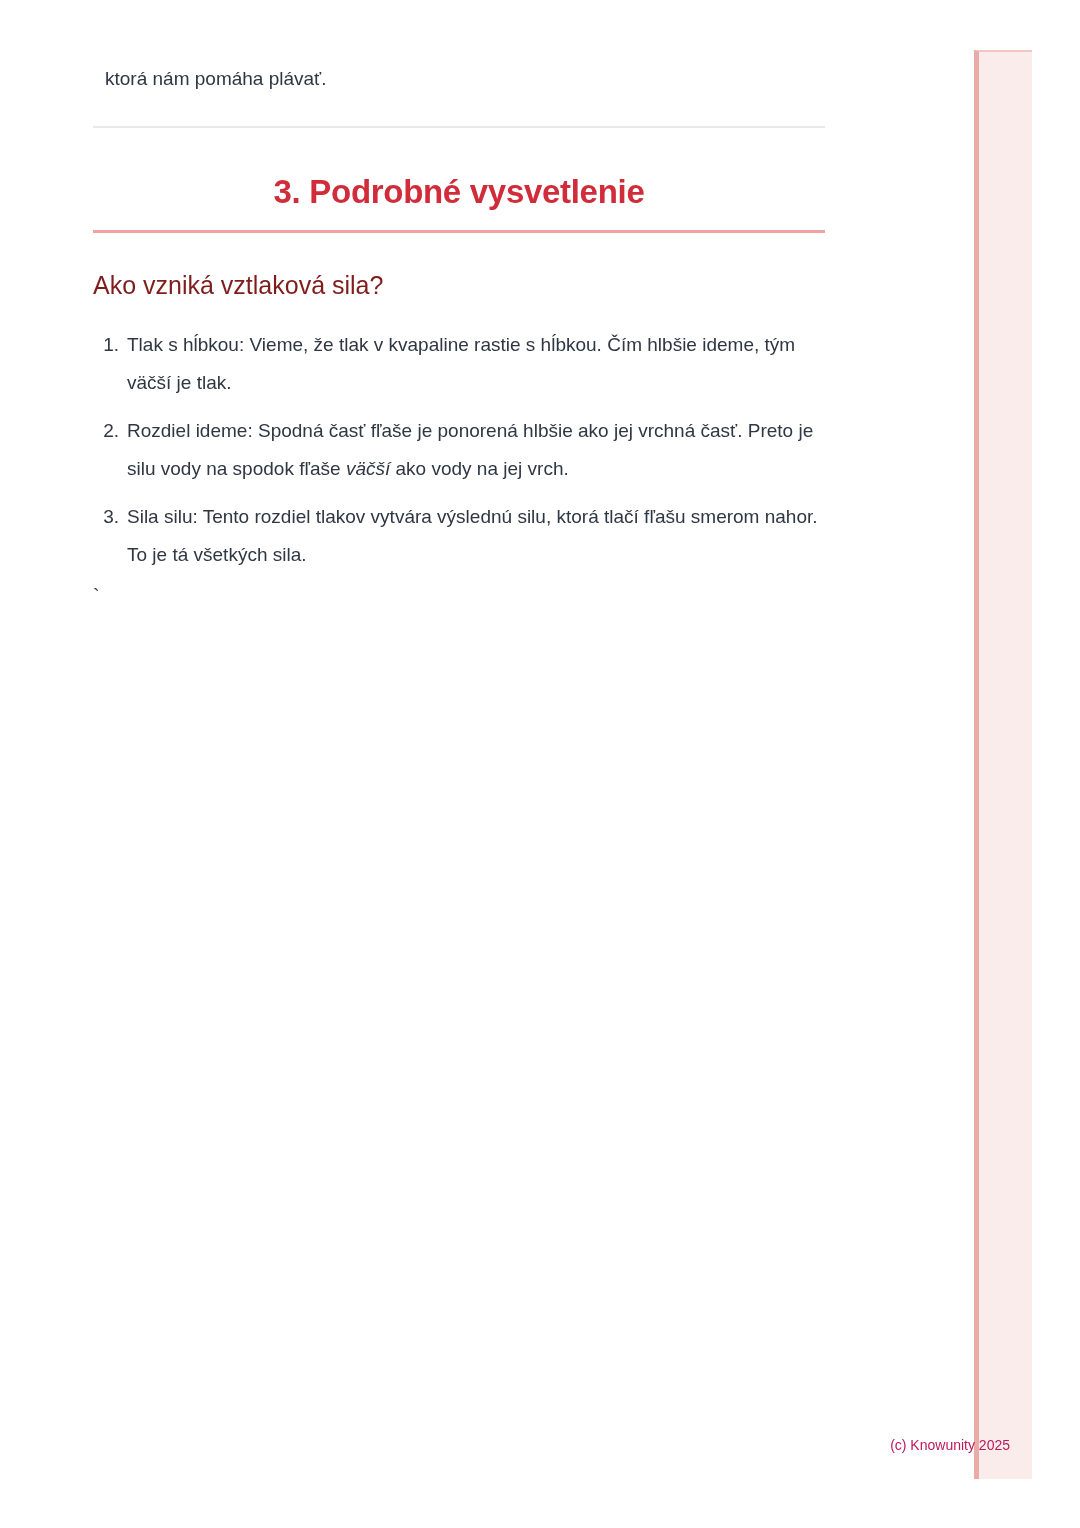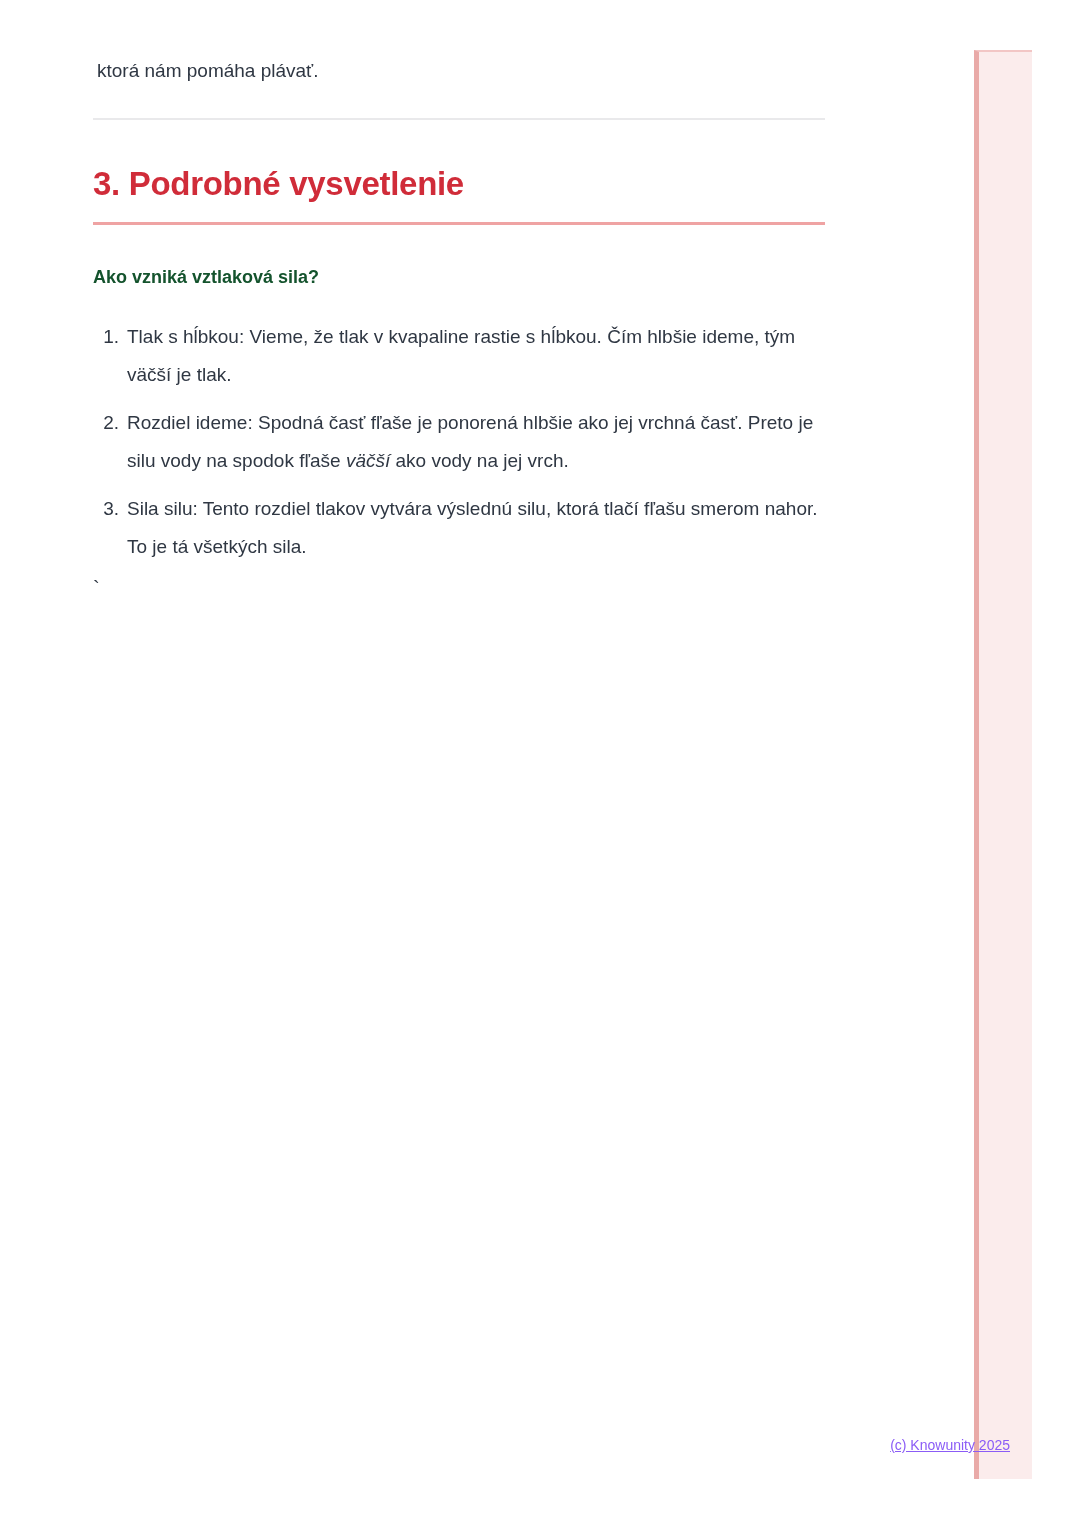--- a/index.html
+++ b/index.html
@@ -19,46 +19,47 @@
     border-left: 5px solid #e9aaa8;
     border-top: 2px solid #f2c6c5;
     box-sizing: border-box;
   }
   .content {
     position: absolute;
     left: 93px; top: 0;
     width: 732px;
   }
   .intro-tail {
-    margin: 4px;
+    margin: 12px;
     padding-top: 48px;
     font-size: 19px;
     line-height: 38px;
   }
   .divider {
     border: none;
     border-top: 2px solid #e9e9eb;
     margin: 28px 0 0 0;
   }
   h1.section-heading {
     margin: 44px 0 0 0;
     font-size: 33px;
     line-height: 40px;
     font-weight: 700;
     letter-spacing: -0.3px;
     color: #d02c39;
     padding-bottom: 18px;
     border-bottom: 3px solid #efa3a3;
+    text-align: center;
   }
   h2.subsection-heading {
     margin: 36px 0 0 0;
-    font-size: 18px;
+    font-size: 25px;
     line-height: 32px;
-    font-weight: 700;
-    color: #14532d;
+    font-weight: 400;
+    color: #7f1d1d;
   }
   p.body-paragraph {
     margin: 20px 0 0 0;
     font-size: 19px;
     line-height: 38px;
   }
   ol.numbered-list {
     list-style: none;
     margin: 25px 0 0 0;
     padding: 0;
@@ -82,23 +83,22 @@
   .stray-char {
     margin-top: 2px;
     font-size: 20px;
     line-height: 24px;
   }
   .footer-copyright {
     position: absolute;
     top: 1437px;
     right: 70px;
     font-size: 14px;
-    color: #8b5cf6;
+    color: #be185d;
     z-index: 2;
-    text-decoration: underline;
   }
 </style>
 </head>
 <body>
 
 <div class="side-stripe"></div>
 
 <div class="content">
 
   <p class="intro-tail">ktorá nám pomáha plávať.</p>

